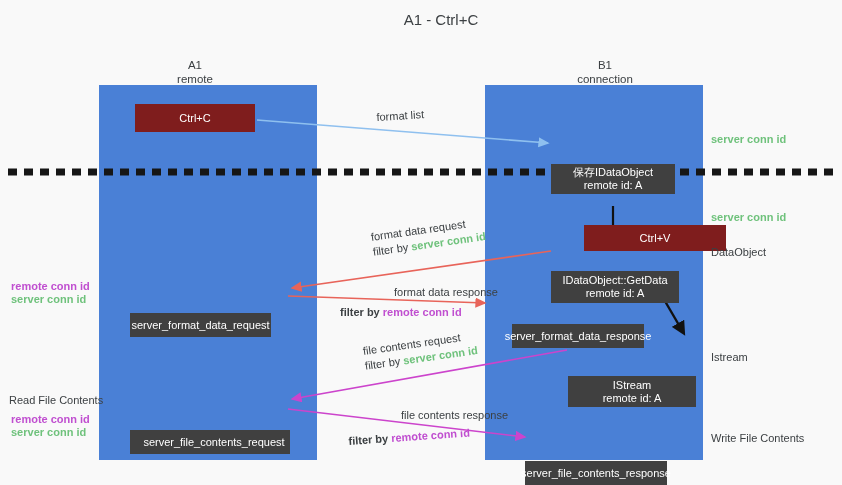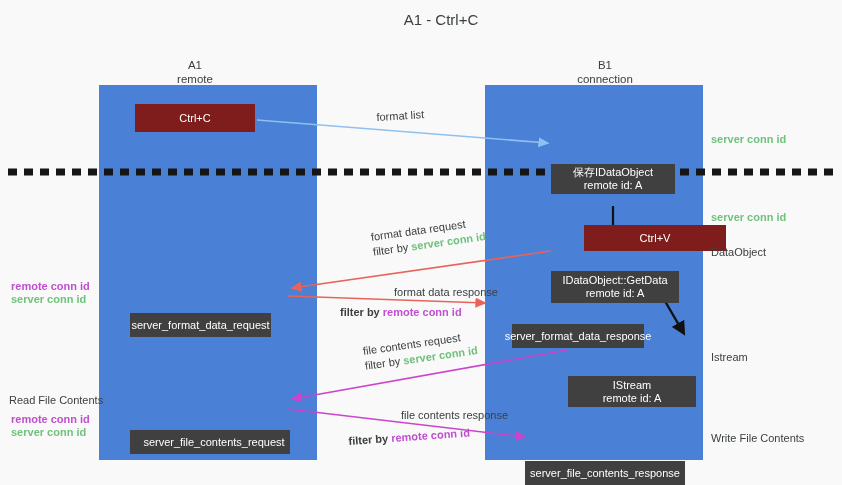--- a/index.html
+++ b/index.html
@@ -134,21 +134,21 @@
 
   <div class="box orange" style="left:568px;top:340px;width:128px;height:31px;flex-direction:column;">
     <span>IStream</span>
     <span>remote id: A</span>
   </div>
 
   <div class="box orange" style="left:130px;top:394px;width:160px;height:24px;padding-left:12px;">
     <span>server_file_contents_request</span>
   </div>
 
-  <div class="box orange" style="left:525px;top:425px;width:160px;height:24px;">
+  <div class="box orange" style="left:525px;top:425px;width:142px;height:24px;">
     <span>server_file_contents_response</span>
   </div>
 
   <div class="elabel" style="left:376px;top:110px;transform:rotate(-3.5deg);">format list</div>
 
   <div class="elabel" style="left:370px;top:230px;transform:rotate(-8deg);">
     <div>format data request</div>
     <div>
       <span>filter by </span><span class="green-txt">server conn id</span>
     </div>

